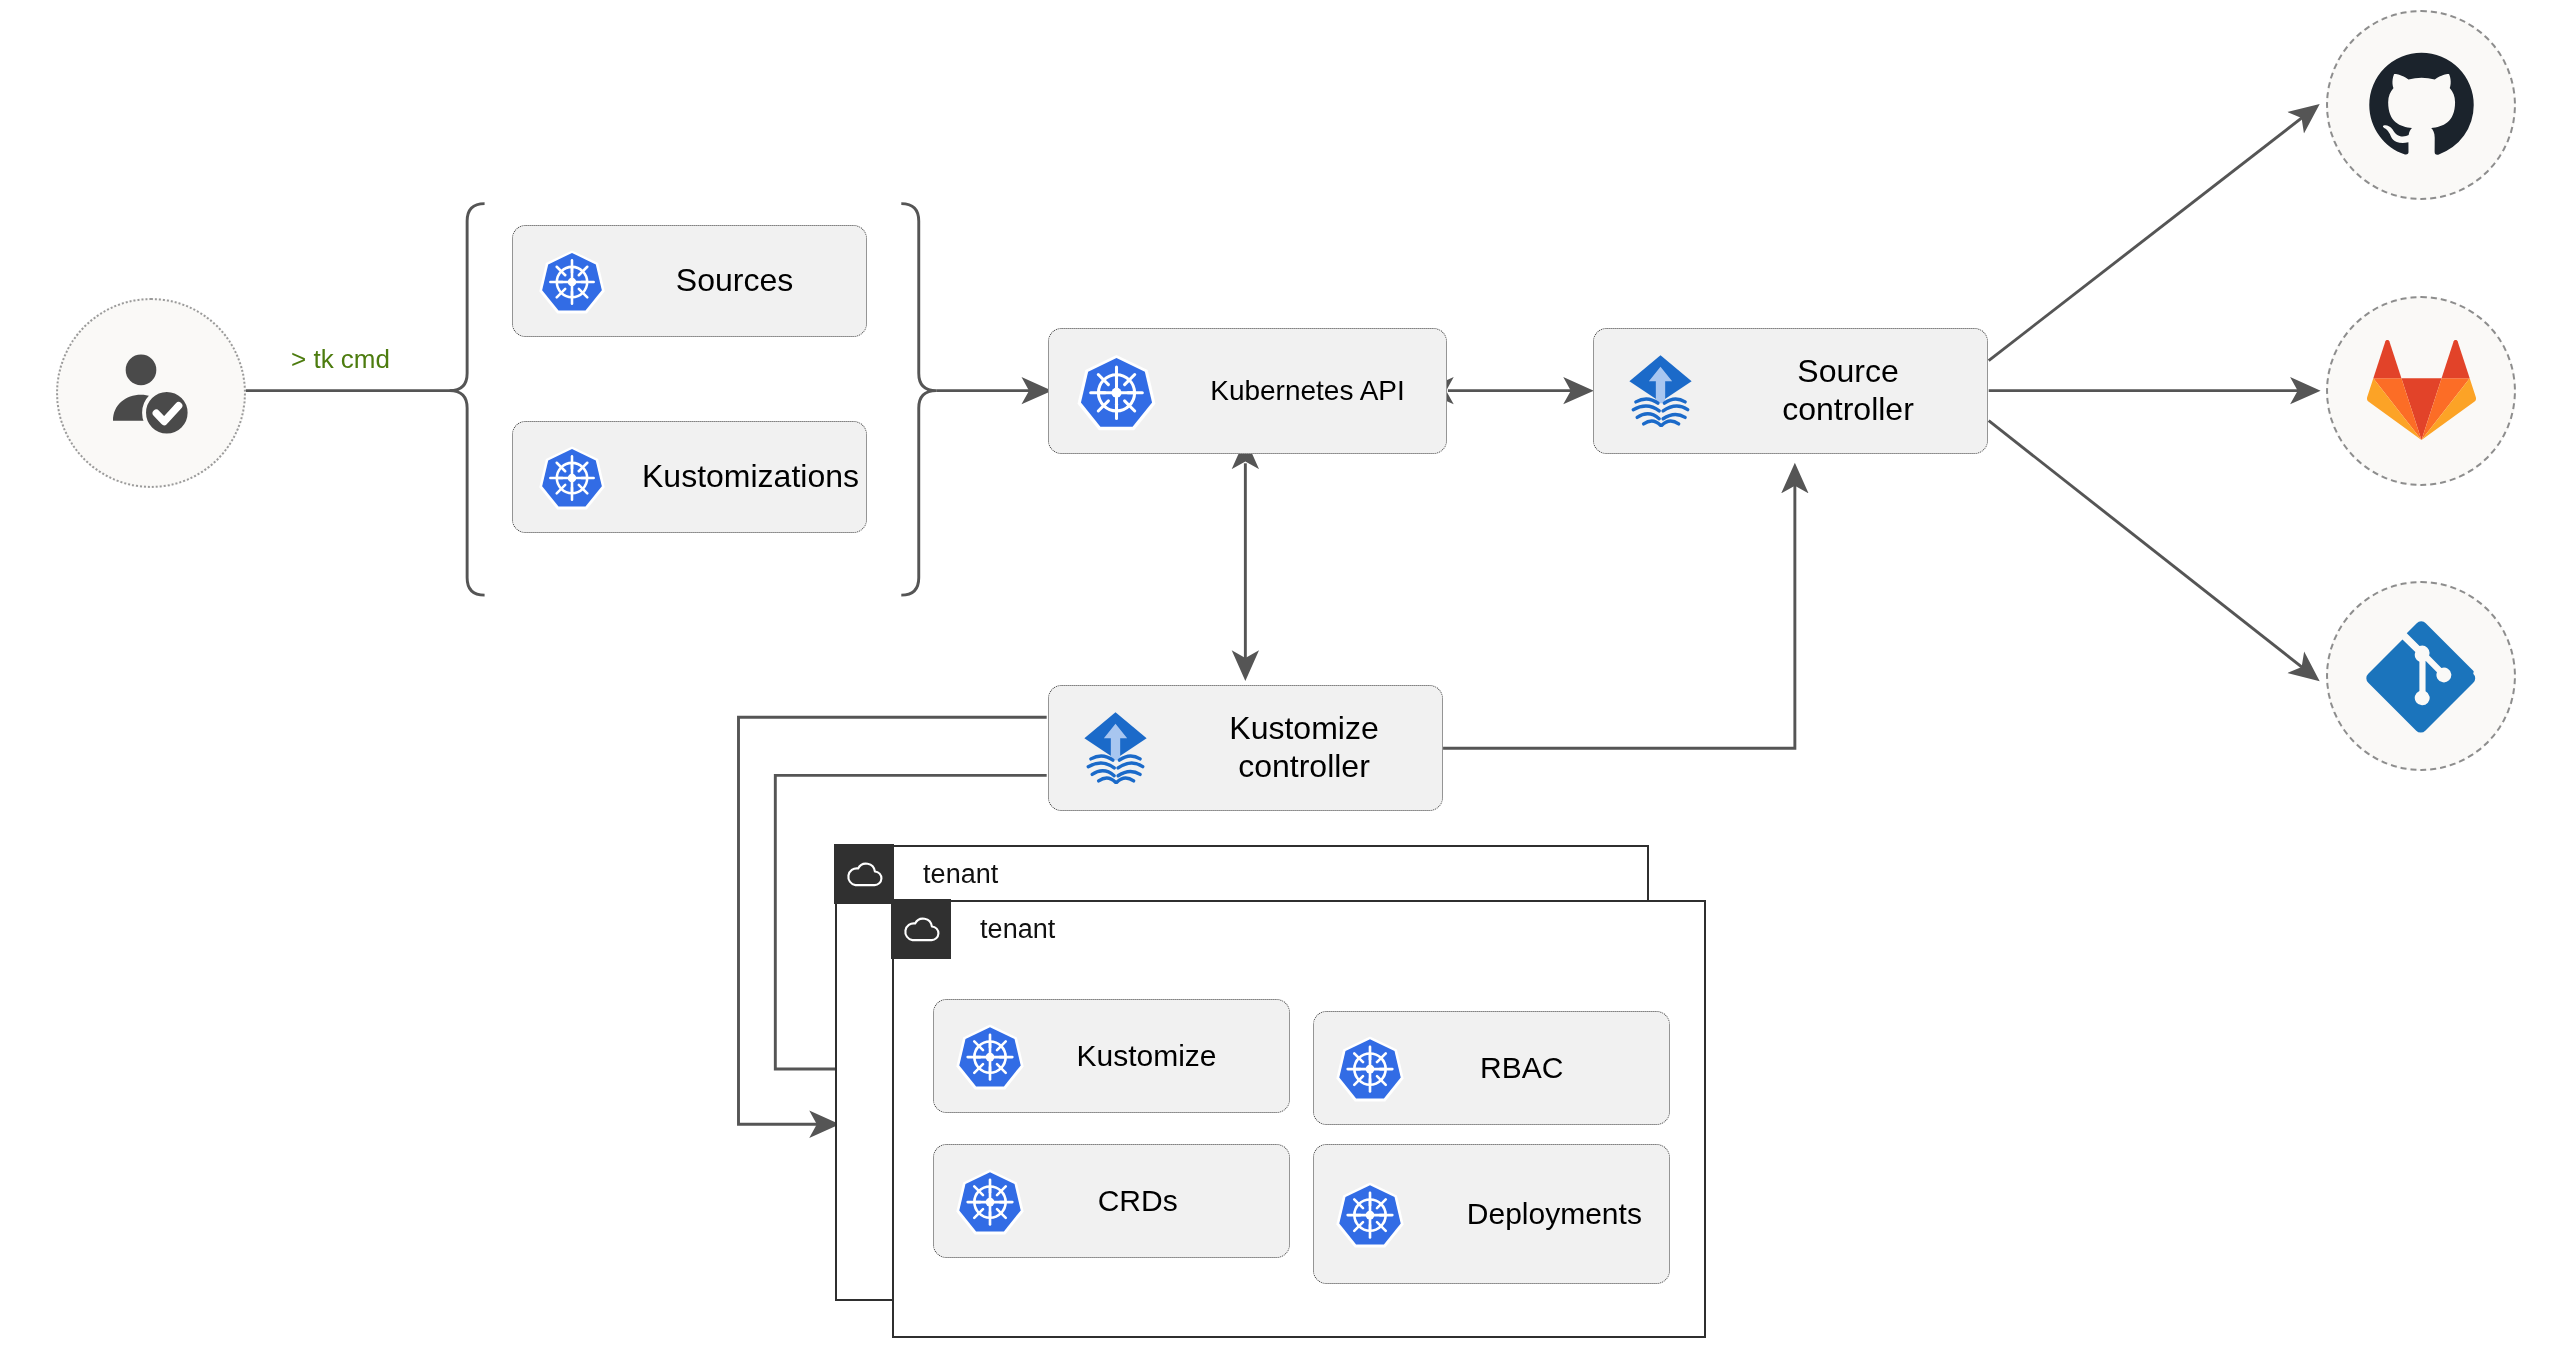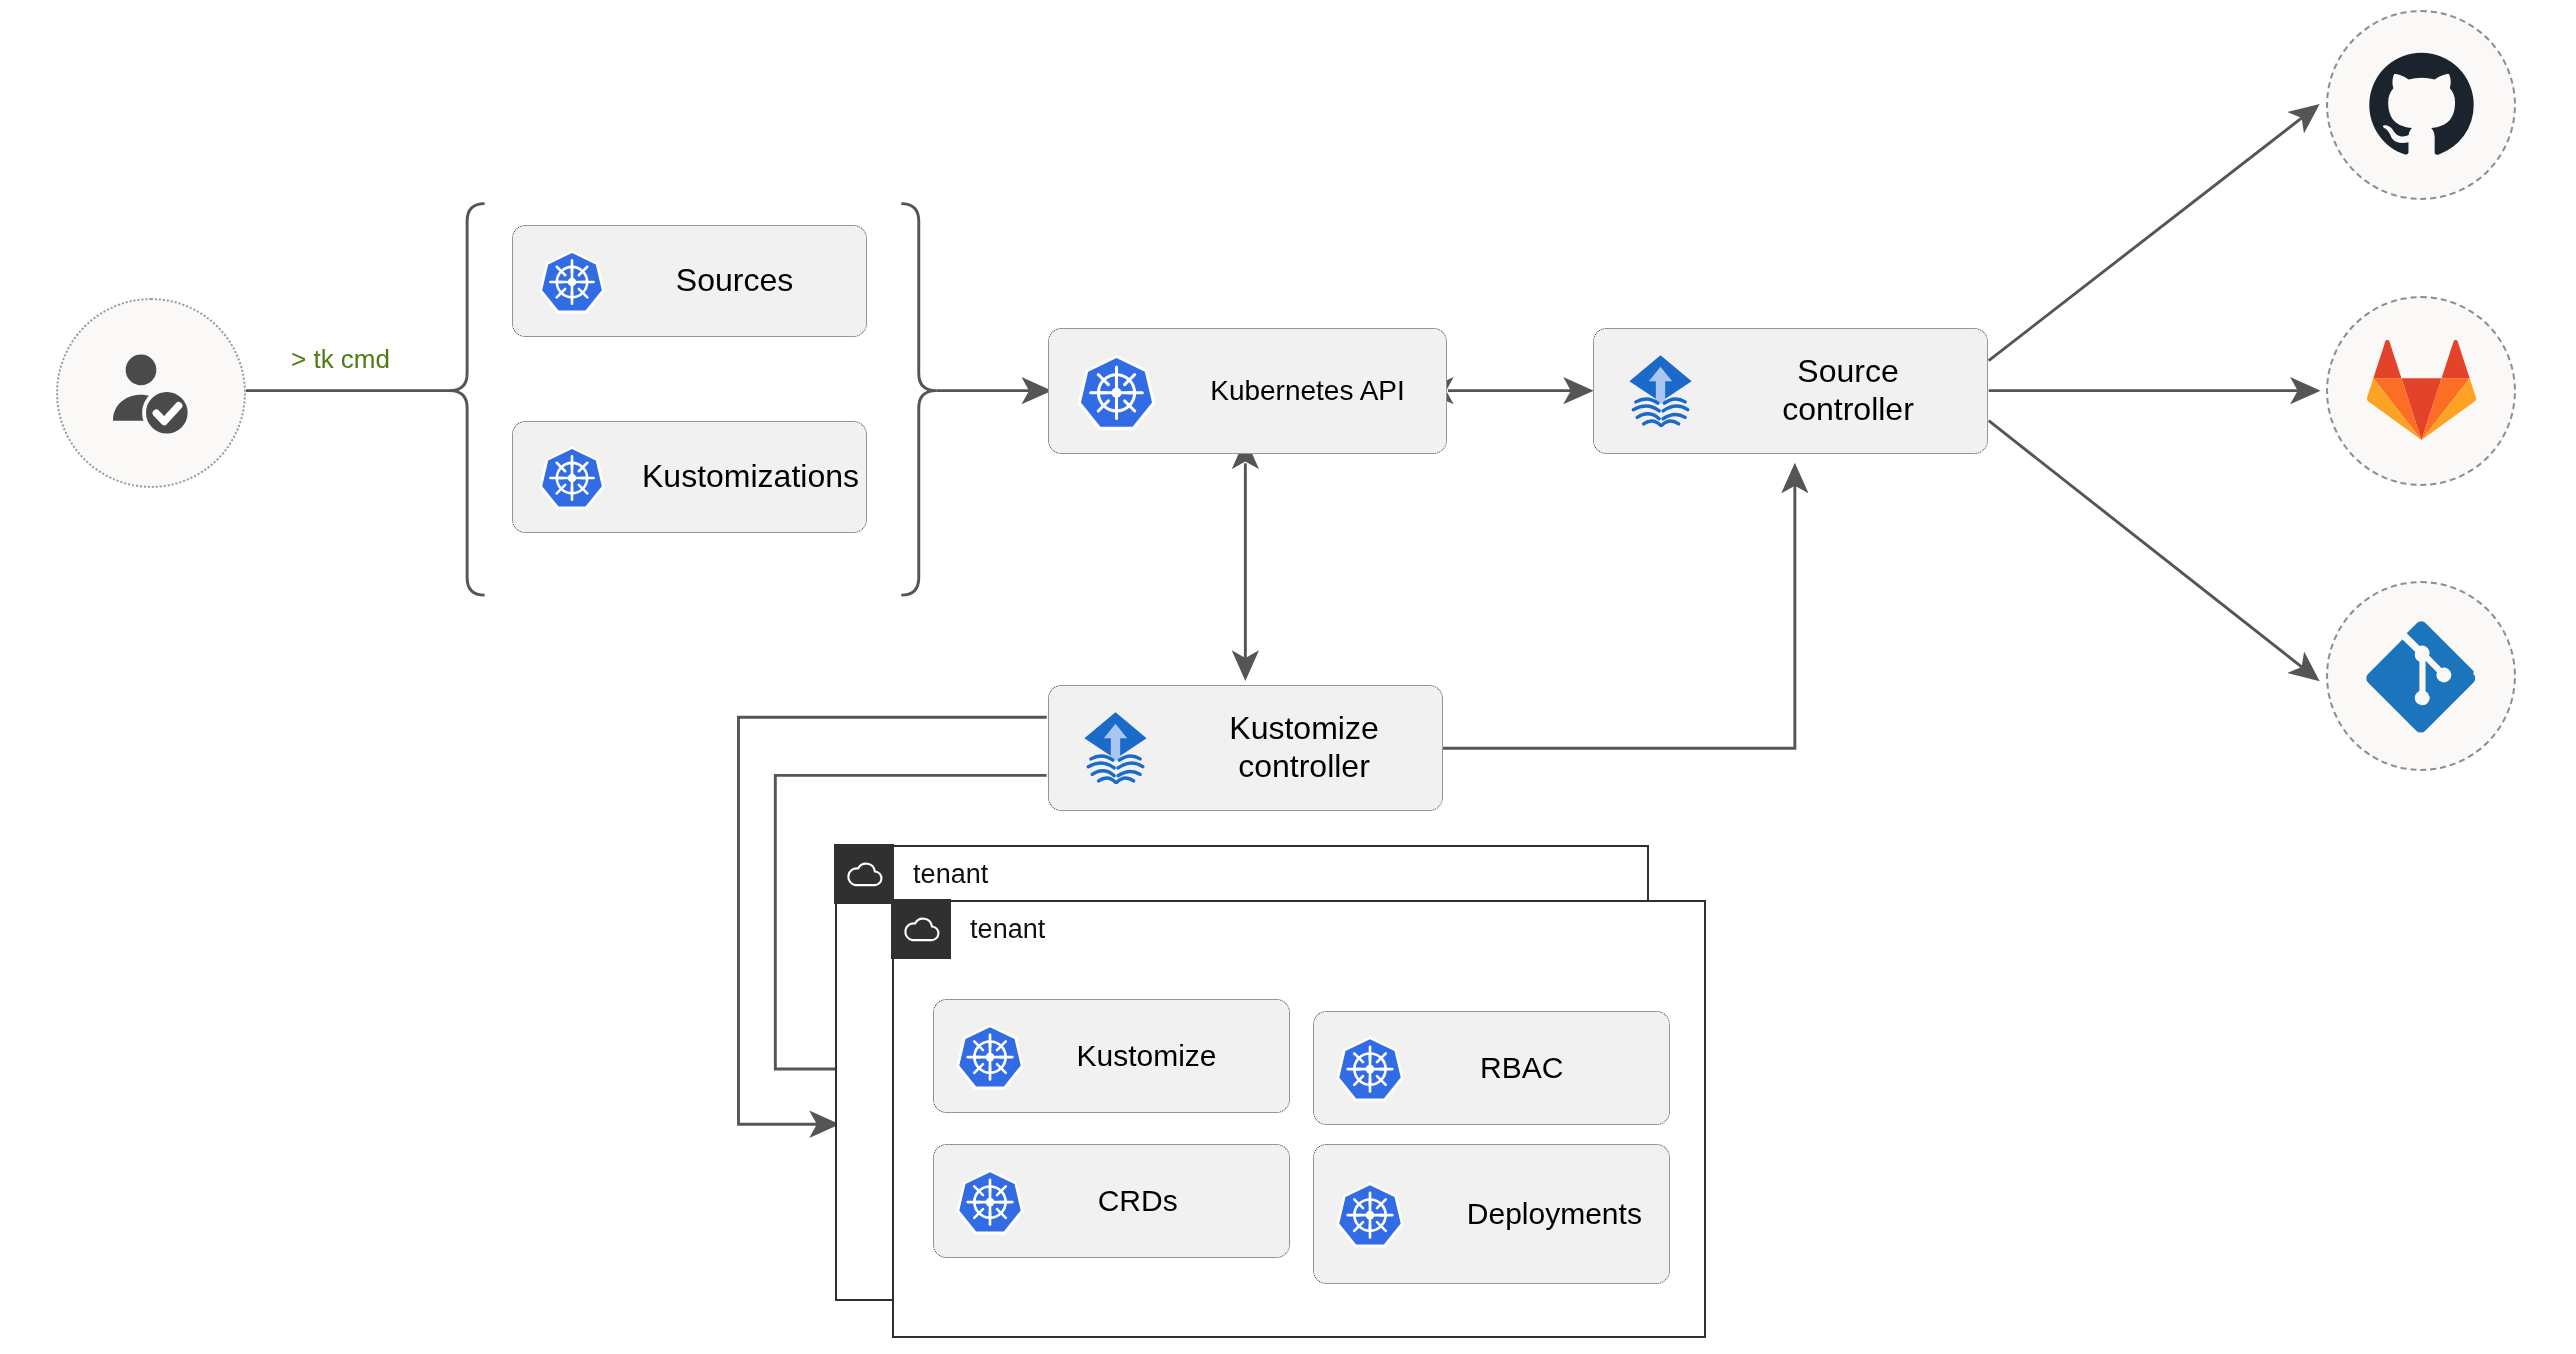--- a/index.html
+++ b/index.html
@@ -37,21 +37,21 @@
     background:#ffffff;border:2.9px solid #2f2f2f;
   }
   .tenant .bar{
     position:absolute;left:-2.9px;top:-2.9px;height:60px;display:flex;align-items:center;
   }
   .tenant .bar .chip{
     width:60px;height:60px;background:#303030;
     display:flex;align-items:center;justify-content:center;
   }
   .tenant .bar .name{
-    margin-left:19px;font-size:27px;color:#111;white-space:nowrap;text-align:right;
+    margin-left:29px;font-size:27px;color:#111;white-space:nowrap;text-align:right;
   }
 
   .res{
     position:absolute;box-sizing:border-box;
     background:#F1F1F1;border:1.9px dotted #3a3a3a;border-radius:13.6px;
     display:flex;align-items:center;
   }
   .res .ico{flex:0 0 auto;display:flex;align-items:center;justify-content:center;}
   .res .lbl{flex:1 1 auto;text-align:center;}
 </style>

